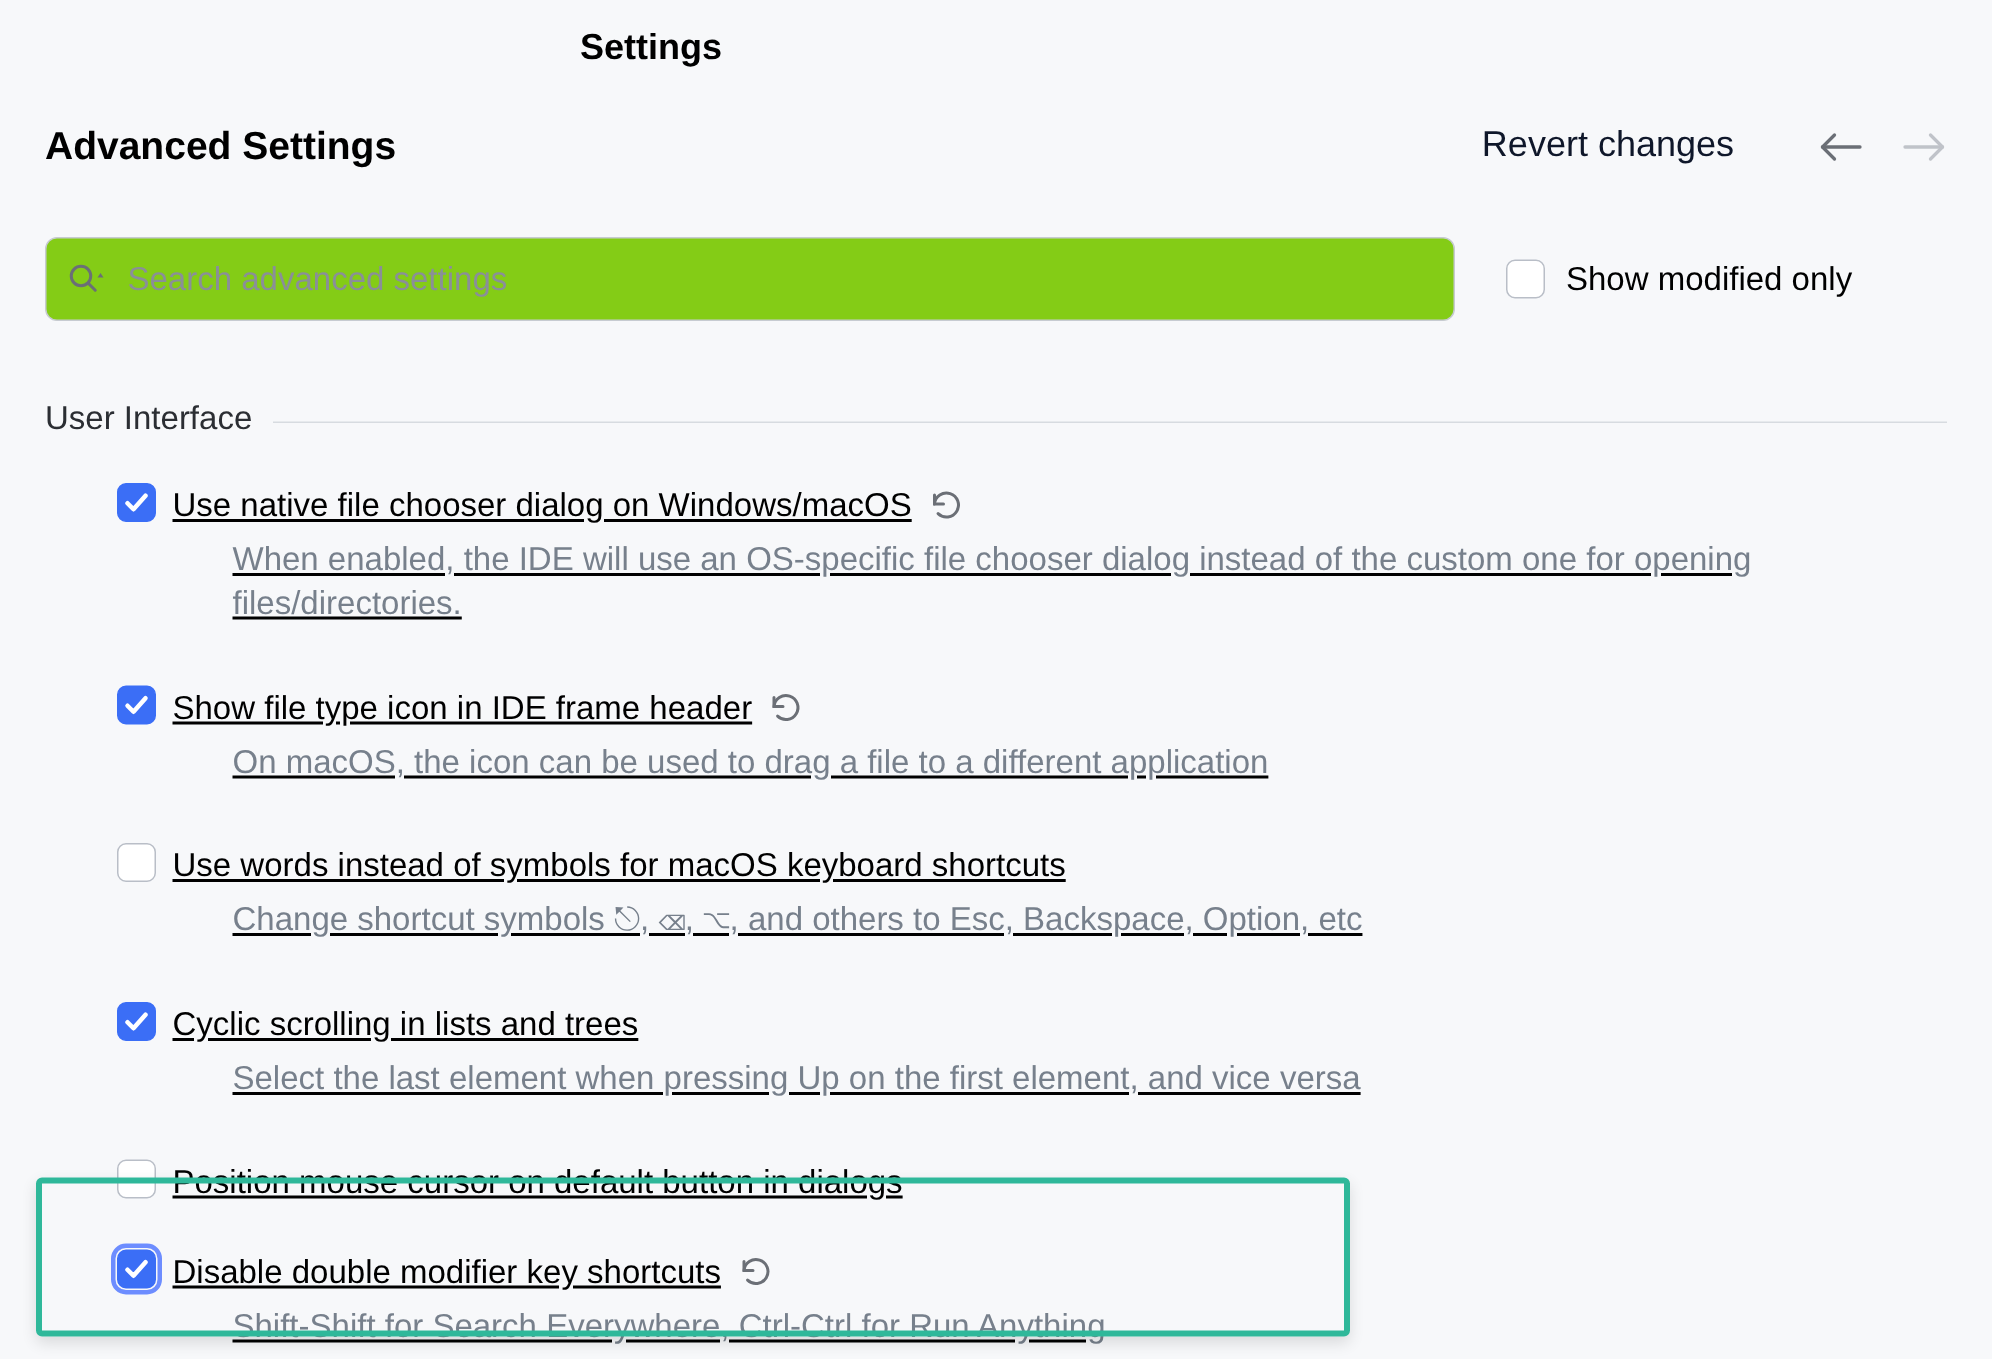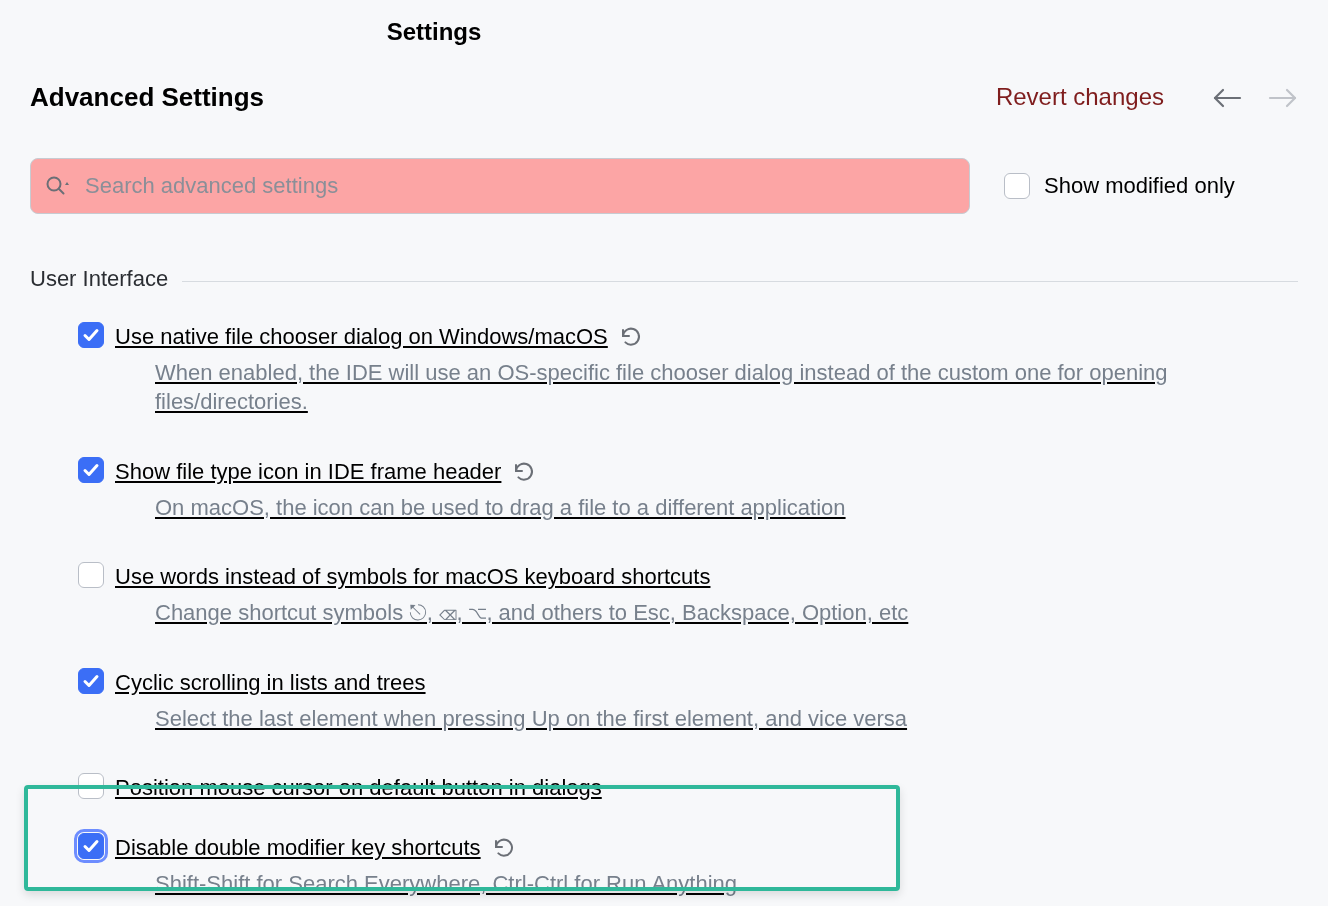--- a/index.html
+++ b/index.html
@@ -12,39 +12,39 @@
     position:relative; overflow:hidden;
   }
   .window-title{
     position:absolute; top:16px; left:0; width:100%;
     text-align:center; font-weight:700; font-size:24px;
     pointer-events:none;
   }
   .window-title span{ display:inline-block; transform:translateX(-230px); }
   .header-row{
     position:absolute; left:30px; top:80px; right:30px;
-    display:flex; align-items:center;gap:32px;
+    display:flex; align-items:center;
   }
   .page-title{ font-weight:700; font-size:26px; flex:0 0 auto; }
   .spacer{ flex:1 1 auto; }
   .revert{
-    color:#7f1d1d; font-size:24px; cursor:pointer; user-select:none;
-    margin-right:16px;
+    color:#0f172a; font-size:24px; cursor:pointer; user-select:none;
+    margin-right:56px;
   }
   .nav-arrows{ display:flex; gap:26px; align-items:center; }
   .nav-arrows svg{ display:block; }
   .arrow-back{ stroke:#6b6f76; }
   .arrow-fwd{  stroke:#c0c3c9; }
   .search-row{
     position:absolute; left:30px; top:158px; right:30px;
     display:flex; align-items:center; gap:34px;
   }
   .search-box{
     flex:1 1 auto; height:56px; max-width:940px;
-    background:#fca5a5; border:1px solid #c7cbd1; border-radius:8px;
+    background:#84cc16; border:1px solid #c7cbd1; border-radius:8px;
     display:flex; align-items:center; padding:0 14px;
   }
   .search-box input{
     border:none; outline:none; flex:1;
     font-size:22px; color:#000; background:transparent;
   }
   .search-box input::placeholder{ color:#8a8f98; }
   .search-icon{ display:flex; align-items:center; margin-right:12px; }
   .show-mod{
     display:flex; align-items:center; gap:14px;

